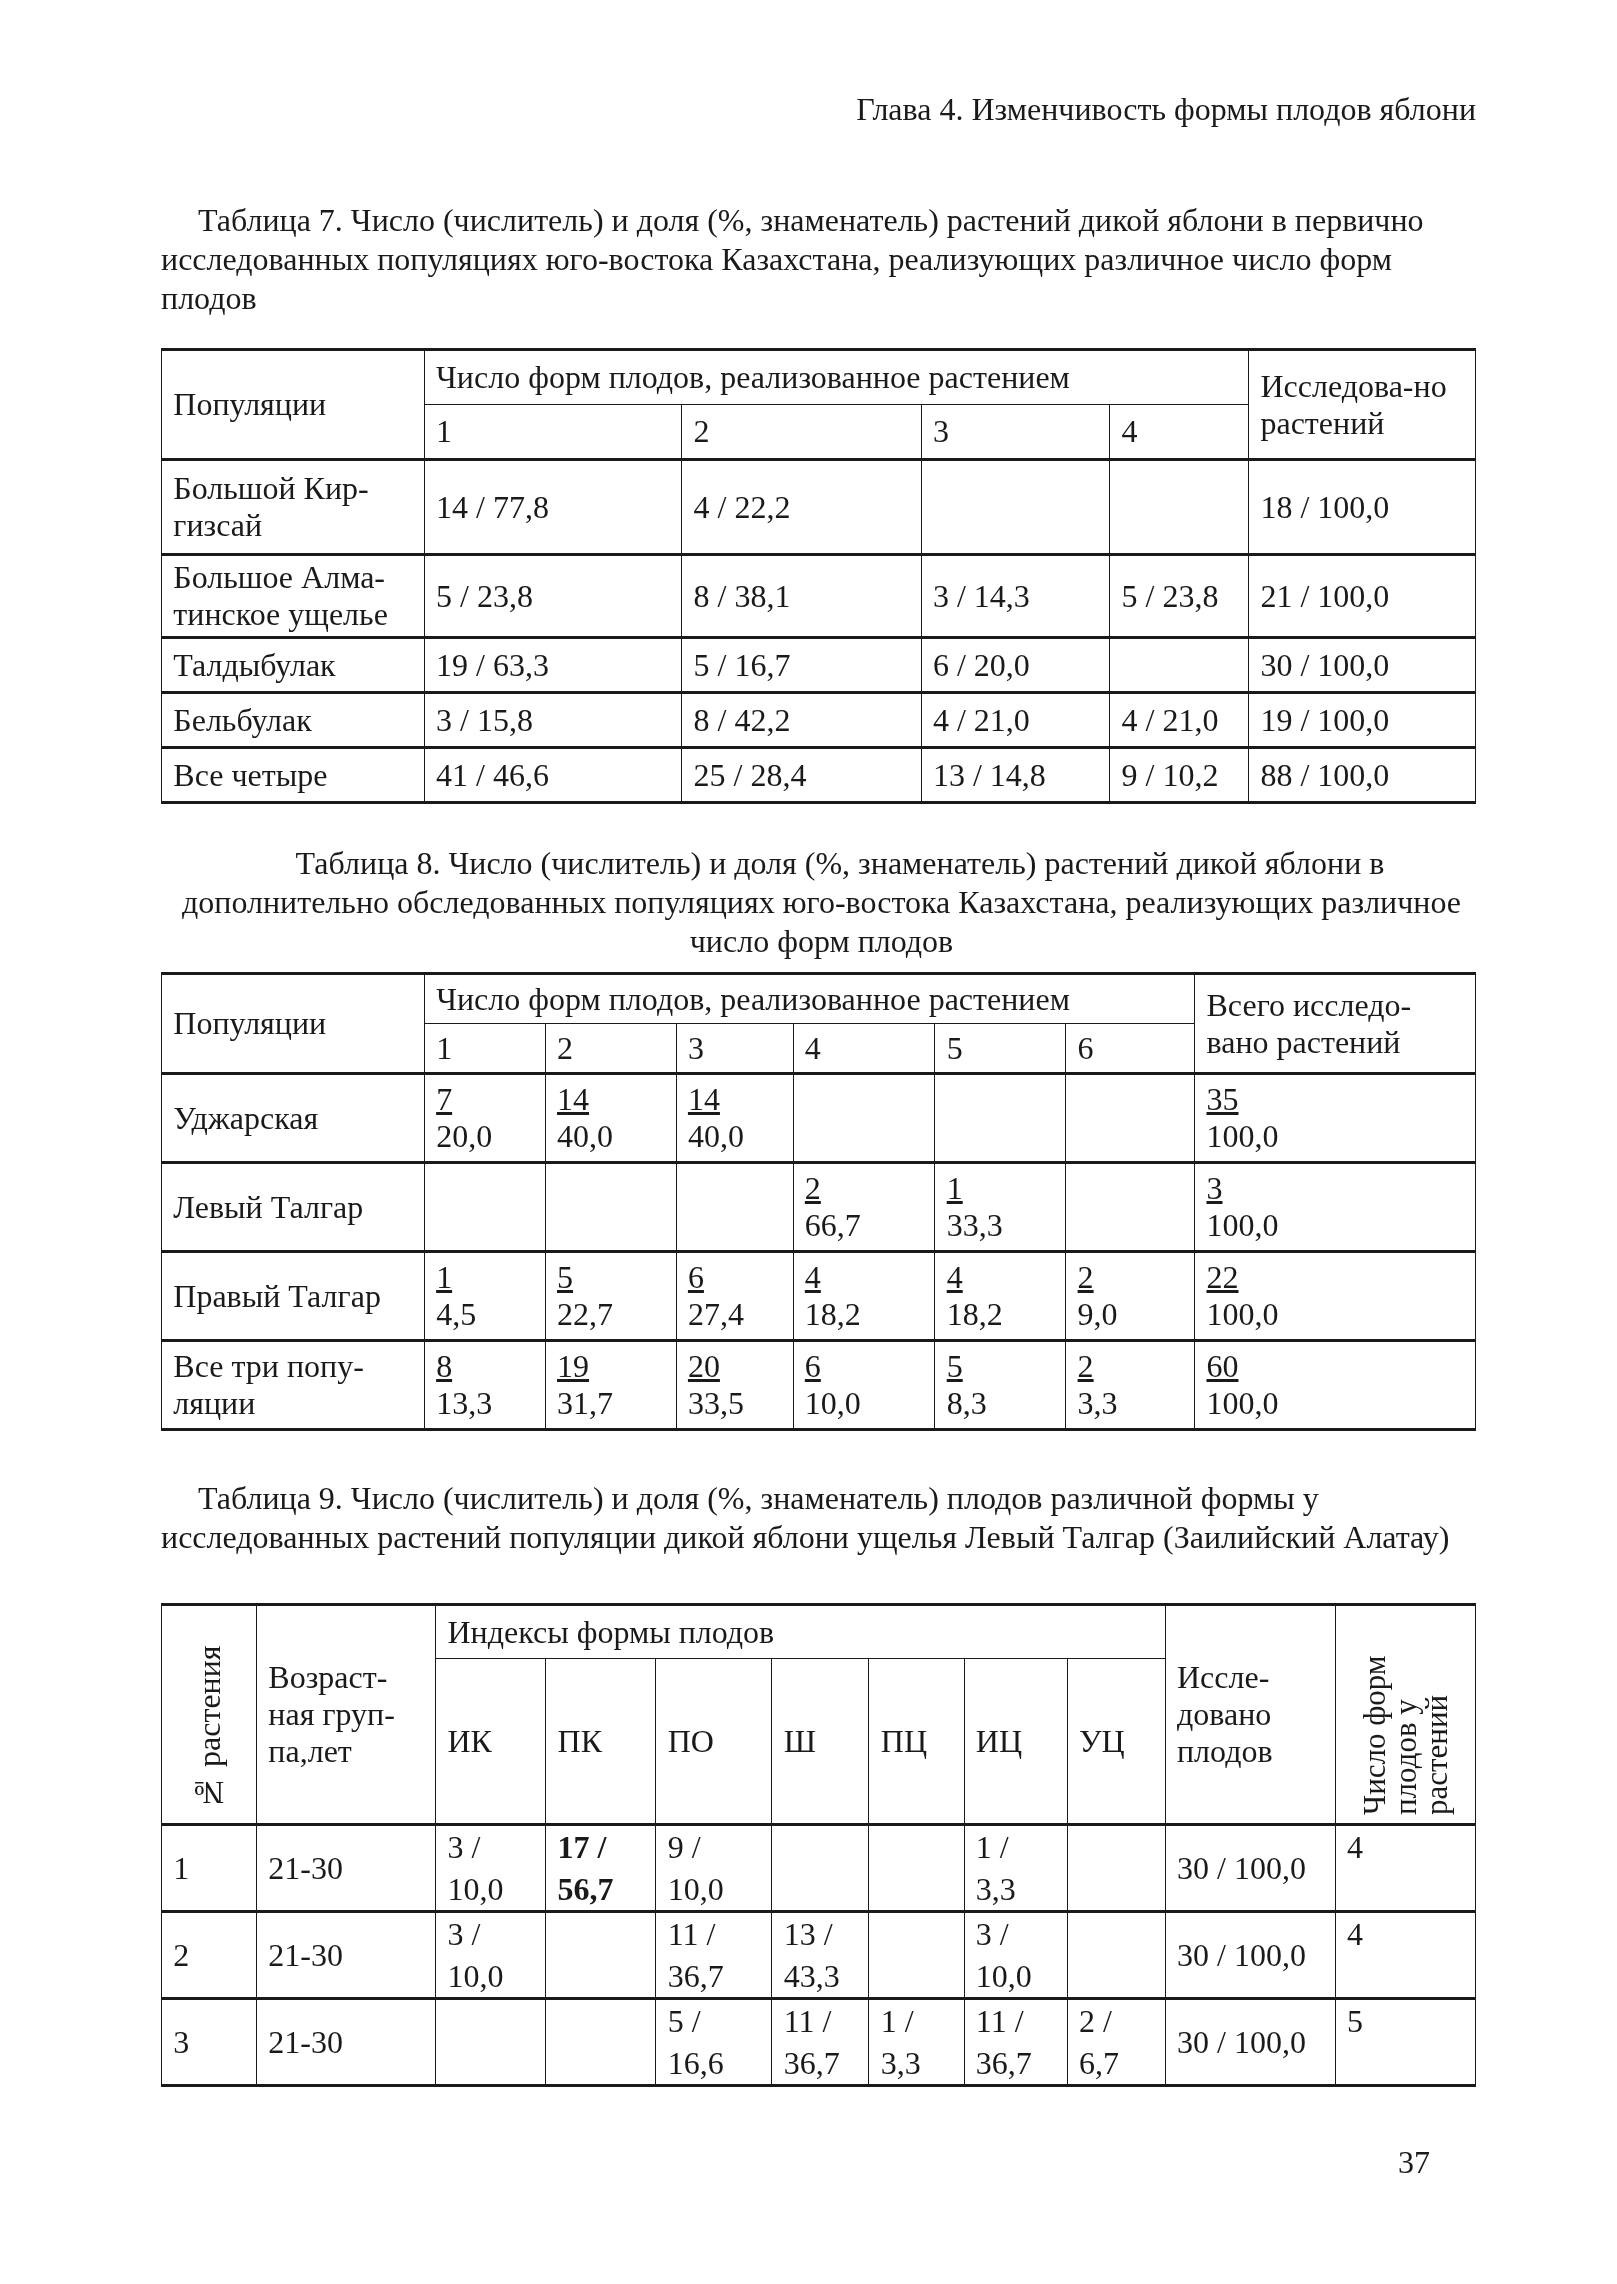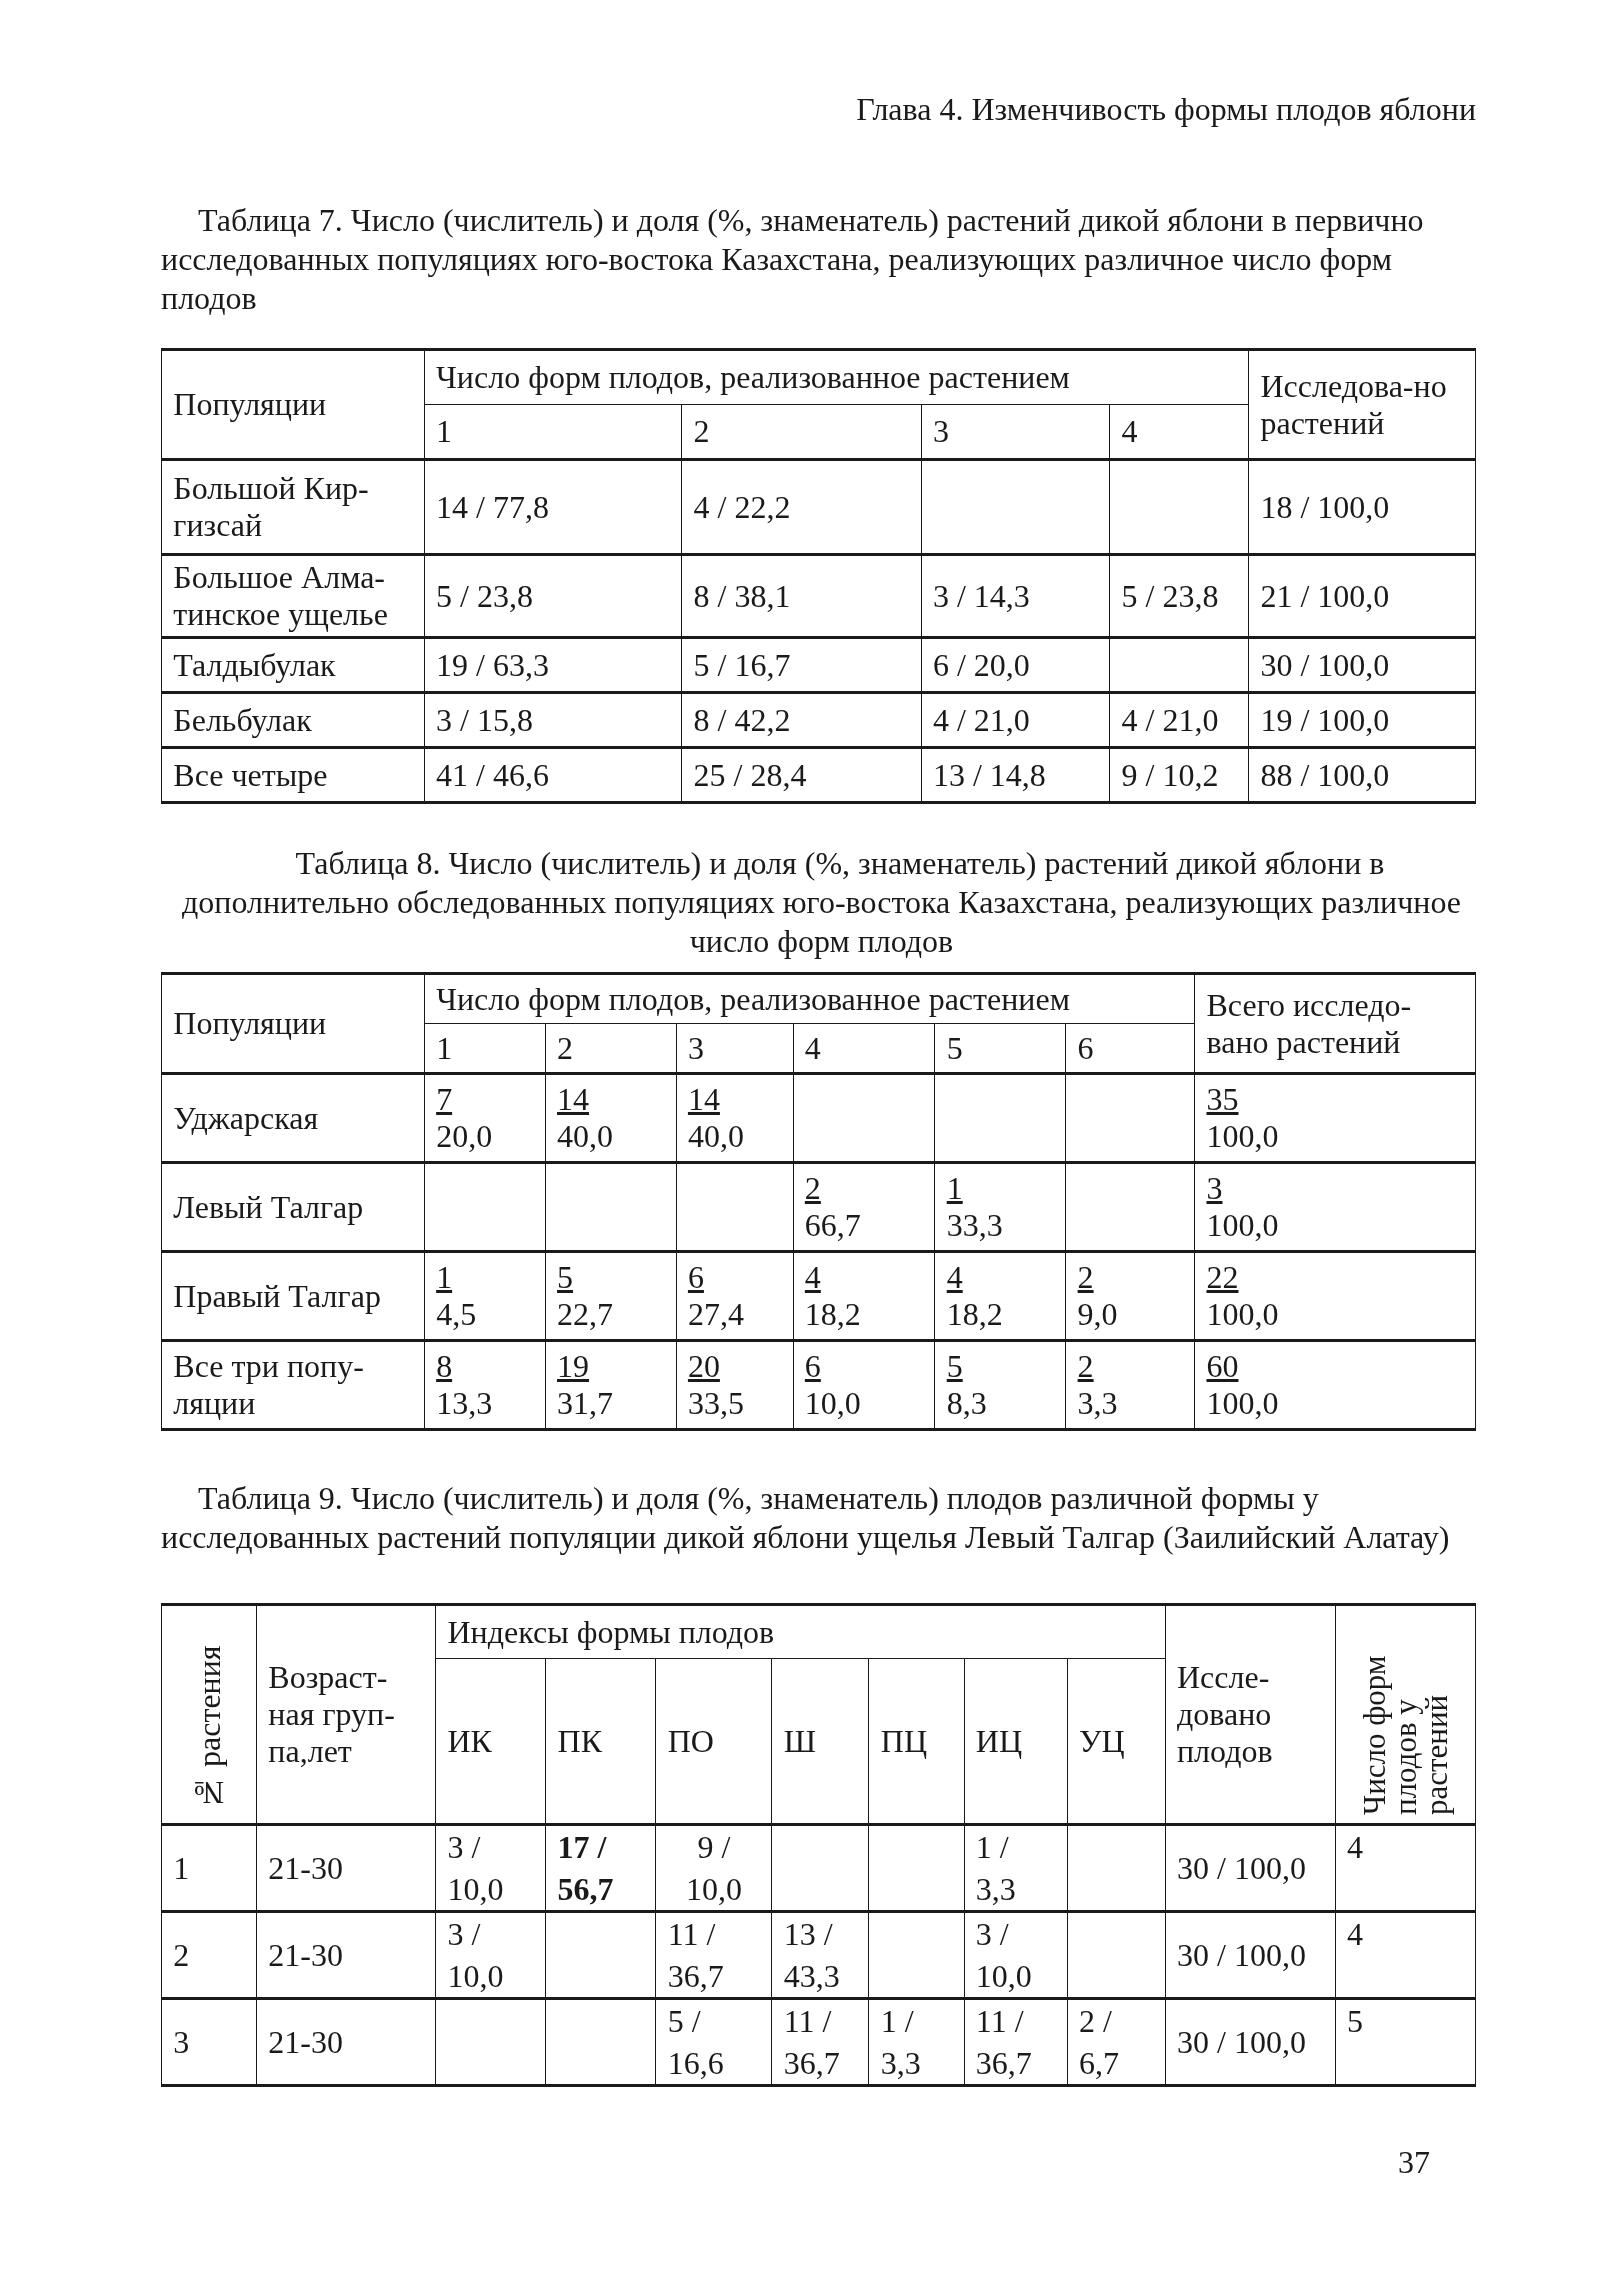--- a/index.html
+++ b/index.html
@@ -214,21 +214,21 @@
     <th>Ш</th>
     <th>ПЦ</th>
     <th>ИЦ</th>
     <th>УЦ</th>
   </tr>
   <tr class="thick-top t9row" style="height:87px">
         <td>1</td>
         <td>21-30</td>
         <td style="line-height: 42px; padding-top: 0px; padding-bottom: 0px;">3 / 10,0</td>
         <td style="line-height: 42px; padding-top: 0px; padding-bottom: 0px; font-weight: bold;">17 / 56,7</td>
-        <td style="line-height: 42px; padding-top: 0px; padding-bottom: 0px; text-align: center;">9 / 10,0</td>
+        <td style="line-height: 42px; padding-top: 0px; padding-bottom: 0px;">9 / 10,0</td>
         <td style="line-height: 42px; padding-top: 0px; padding-bottom: 0px;"></td>
         <td style="line-height: 42px; padding-top: 0px; padding-bottom: 0px;"></td>
         <td style="line-height: 42px; padding-top: 0px; padding-bottom: 0px;">1 / 3,3</td>
         <td style="line-height: 42px; padding-top: 0px; padding-bottom: 0px;"></td>
         <td>30 / 100,0</td>
         <td class="cell-top">4</td>
       </tr>
   <tr class="thick-top t9row" style="height:87px">
         <td>2</td>
         <td>21-30</td>

